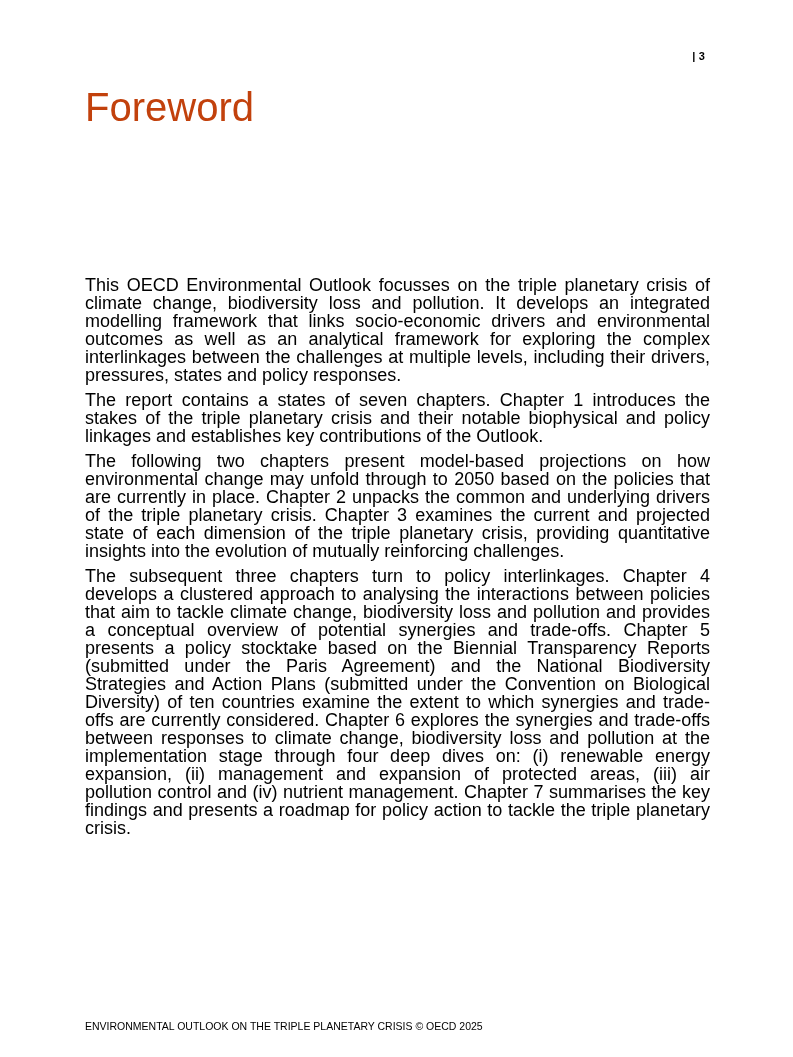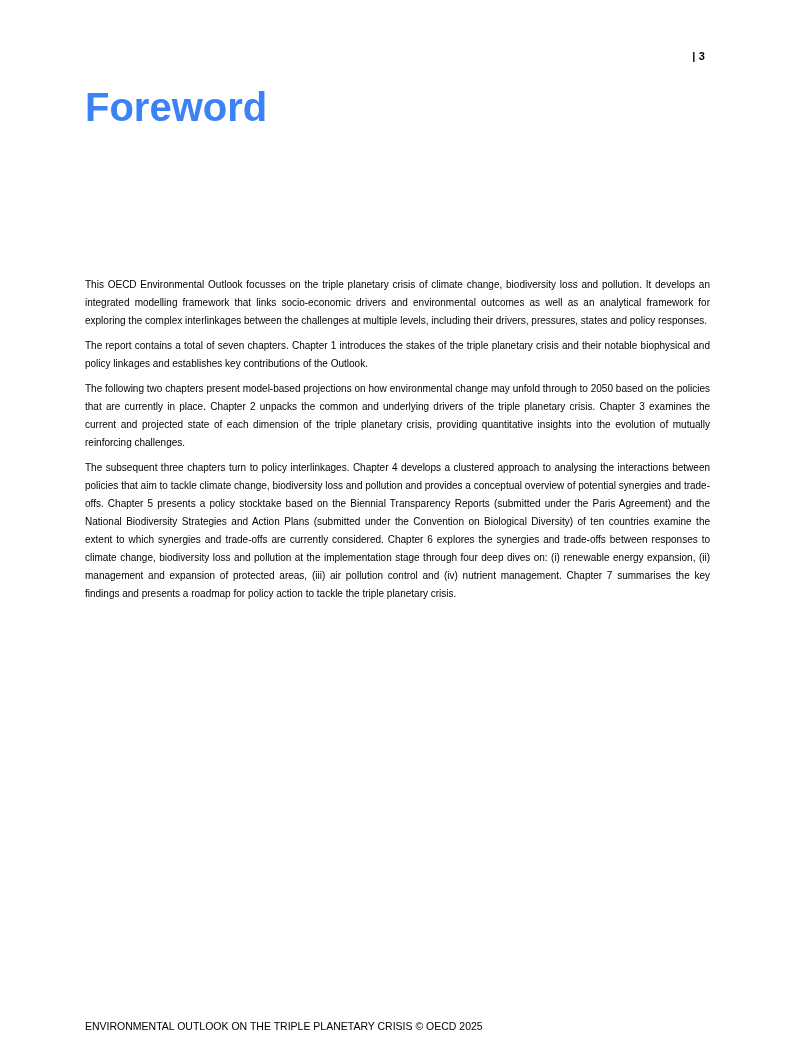--- a/index.html
+++ b/index.html
@@ -25,29 +25,29 @@
     color: #000000;
     letter-spacing: 0.2px;
   }
   .doc-title {
     position: absolute;
     top: 84px;
     left: 85px;
     margin: 0;
     font-size: 40px;
     line-height: 46px;
-    font-weight: bold;
-    color: #3b82f6;
+    font-weight: normal;
+    color: #c2410c;
   }
   .content {
     position: absolute;
     top: 276px;
     left: 85px;
     width: 625px;
-    font-size: 10px;
+    font-size: 18px;
     line-height: 18px;
     text-align: justify;
   }
   .content p {
     margin: 0 0 7px 0;
   }
   .content strong {
     font-weight: normal;
   }
   .footer {
@@ -64,20 +64,20 @@
 <body>
 
 <div class="page">
 
   <div class="page-number">| 3</div>
 
   <h1 class="doc-title">Foreword</h1>
 
   <div class="content">
     <p><span>This OECD Environmental Outlook focusses on the triple planetary crisis of climate change, biodiversity loss and pollution. It develops an integrated modelling framework that links socio-economic drivers and environmental outcomes as well as an analytical framework for exploring the complex interlinkages between the challenges at multiple levels, including their drivers, pressures, states and policy responses.</span></p>
-    <p><span>The report contains a total of seven chapters. </span><strong>Chapter 1</strong><span> introduces the stakes of the triple planetary crisis and their notable biophysical and policy linkages and establishes key contributions of the Outlook.</span></p>
+    <p><span>The report contains a states of seven chapters. </span><strong>Chapter 1</strong><span> introduces the stakes of the triple planetary crisis and their notable biophysical and policy linkages and establishes key contributions of the Outlook.</span></p>
     <p><span>The following two chapters present model-based projections on how environmental change may unfold through to 2050 based on the policies that are currently in place. </span><strong>Chapter 2</strong><span> unpacks the common and underlying drivers of the triple planetary crisis. </span><strong>Chapter 3</strong><span> examines the current and projected state of each dimension of the triple planetary crisis, providing quantitative insights into the evolution of mutually reinforcing challenges.</span></p>
     <p><span>The subsequent three chapters turn to policy interlinkages. </span><strong>Chapter 4</strong><span> develops a clustered approach to analysing the interactions between policies that aim to tackle climate change, biodiversity loss and pollution and provides a conceptual overview of potential synergies and trade-offs. </span><strong>Chapter 5</strong><span> presents a policy stocktake based on the Biennial Transparency Reports (submitted under the Paris Agreement) and the National Biodiversity Strategies and Action Plans (submitted under the Convention on Biological Diversity) of ten countries examine the extent to which synergies and trade-offs are currently considered. </span><strong>Chapter 6</strong><span> explores the synergies and trade-offs between responses to climate change, biodiversity loss and pollution at the implementation stage through four deep dives on: (i) renewable energy expansion, (ii) management and expansion of protected areas, (iii) air pollution control and (iv) nutrient management. </span><strong>Chapter 7</strong><span> summarises the key findings and presents a roadmap for policy action to tackle the triple planetary crisis.</span></p>
   </div>
 
   <div class="footer">ENVIRONMENTAL OUTLOOK ON THE TRIPLE PLANETARY CRISIS © OECD 2025</div>
 
 </div>
 
 </body></html>

